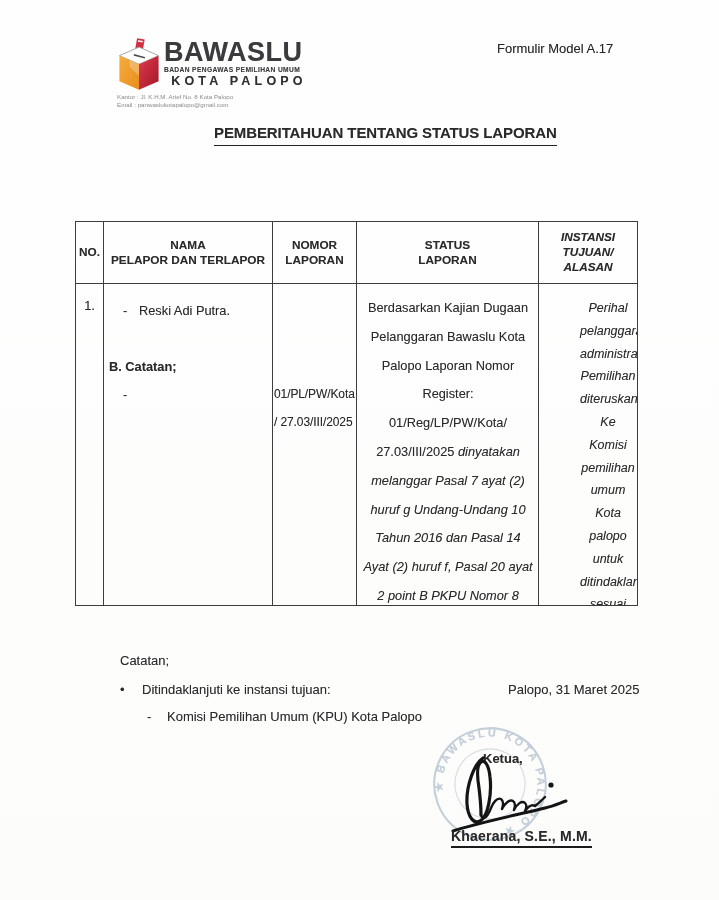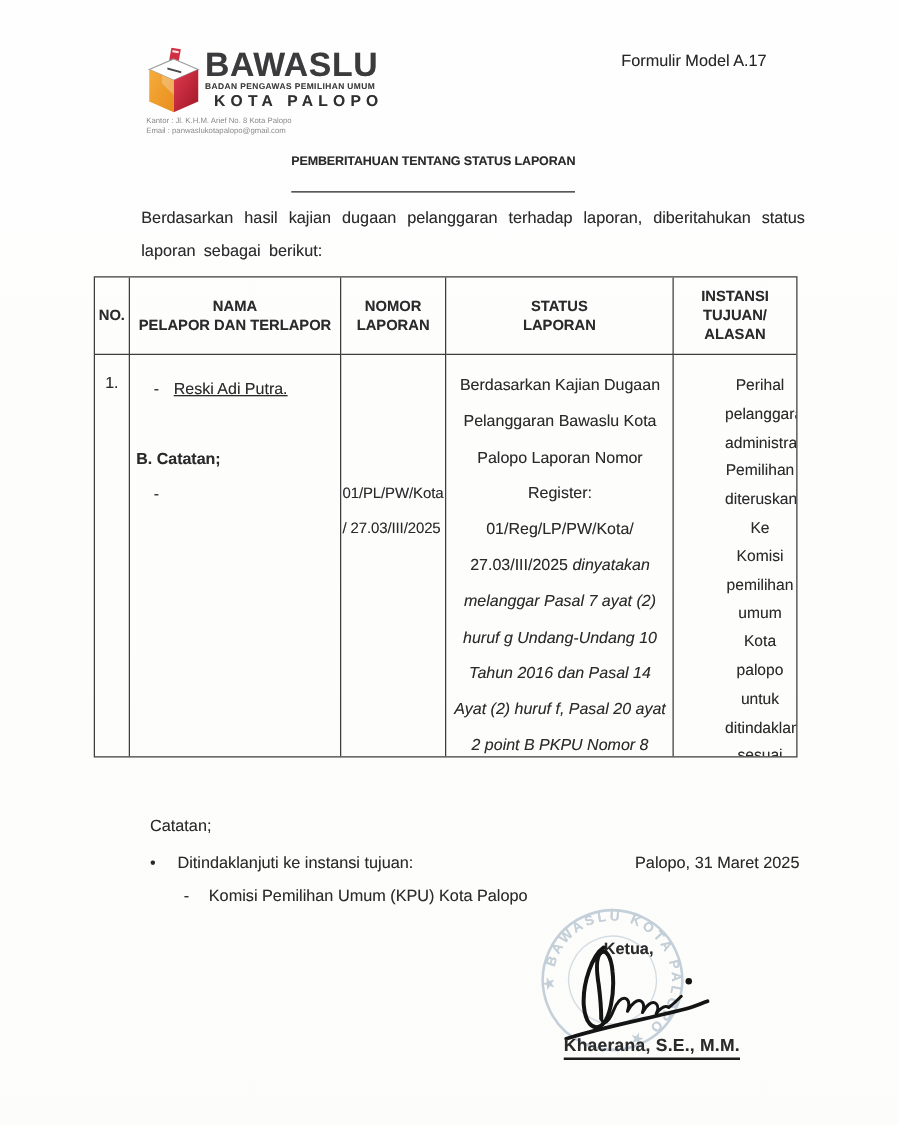--- a/index.html
+++ b/index.html
@@ -18,51 +18,51 @@
   .logo-svg{position:absolute;left:116px;top:38px;}
   .logo-text{position:absolute;left:164px;top:39px;width:150px;}
   .org-name{font-size:27px;font-weight:bold;letter-spacing:.5px;color:#3b3b3d;line-height:26px;}
   .org-sub{font-size:6.7px;font-weight:bold;letter-spacing:.35px;color:#3d3d3f;margin-top:1px;white-space:nowrap;}
   .org-region{font-size:12.5px;font-weight:bold;letter-spacing:4.2px;color:#2f2f31;margin-top:1px;white-space:nowrap;text-align:center;}
   .address{position:absolute;left:117px;top:93px;color:#8a8a8a;font-size:6.2px;line-height:8px;filter:blur(.3px);text-shadow:none;}
   .form-label{position:absolute;left:497px;top:41px;font-size:13px;color:#262626;}
   
   .doc-title{
     position:absolute;left:214px;top:124px;
-    font-size:10px;font-weight:bold;letter-spacing:-.1px;
-    border-bottom:1.6px solid #222;padding-bottom:18px;white-space:nowrap;margin-left:19px;
+    font-size:15px;font-weight:bold;letter-spacing:-.1px;
+    border-bottom:1.6px solid #222;padding-bottom:4px;white-space:nowrap;
   }
   .intro{
     position:absolute;left:113px;top:160px;width:531px;
     font-size:13px;line-height:27px;text-align:justify;word-spacing:3px;
   }
   
   .tbl{
     position:absolute;left:75px;top:221px;width:561px;
     display:grid;
     grid-template-columns:28px 169px 84px 182px 98px;
     grid-template-rows:62px 321px;
     border:1.2px solid #3d3d3d;
     box-sizing:content-box;
   }
   .c{border-right:1.1px solid #3d3d3d;box-sizing:border-box;overflow:hidden;}
-  .c.last{border-right:none;}
+  .c.last{border-right:none;font-style:italic;}
   .th{
     border-bottom:1.2px solid #3d3d3d;
     display:flex;flex-direction:column;justify-content:center;align-items:center;
     font-weight:bold;font-size:11.8px;line-height:15px;text-align:center;
   }
   .td{font-size:12.8px;}
   .td-no{text-align:center;padding-top:14px;}
   .td-nama{padding:13px 3px 0 5px;line-height:28px;}
   .bold-line{font-weight:bold;}
   .bold-line.gap{margin-top:28px;}
   .dash-row{display:flex;margin-left:14px;}
   .dash-row .dash{width:16px;flex:0 0 16px;}
-  .dash-row .nm{flex:1;text-decoration:underline;}
+  .dash-row .nm{flex:1;}
   .td-nomor{padding:96px 16px 0 1px;font-size:12px;line-height:28px;letter-spacing:-.1px;}
   .td-nomor div{white-space:nowrap;}
   .td-status{padding:10px 5px 0 6px;text-align:center;line-height:28.8px;font-size:12.8px;}
   .td-status .it{font-style:italic;}
   .td-instansi{padding:13px 1px 0 1px;text-align:center;line-height:22.8px;font-size:12.5px;margin-left:40px;}
   
   .notes{position:absolute;left:120px;top:617px;font-size:13px;margin-top:36px;}
   .notes .n-label{line-height:16px;}
   .n-bullet{display:flex;margin-top:13px;}
   .n-bullet .glyph{width:22px;flex:0 0 22px;}
@@ -110,21 +110,20 @@
     <div class="org-sub">BADAN PENGAWAS PEMILIHAN UMUM</div>
     <div class="org-region">KOTA PALOPO</div>
   </div>
   <div class="address">
     <div>Kantor : Jl. K.H.M. Arief No. 8 Kota Palopo</div>
     <div>Email : panwaslukotapalopo@gmail.com</div>
   </div>
   <div class="form-label">Formulir Model A.17</div>
 
   <div class="doc-title">PEMBERITAHUAN TENTANG STATUS LAPORAN</div>
-  <p class="intro" style="margin:0;">Berdasarkan hasil kajian dugaan pelanggaran terhadap laporan, diberitahukan status laporan sebagai berikut:</p>
 
   <div class="tbl">
     <div class="c th">
       <span>NO.</span>
     </div>
     <div class="c th">
       <span>NAMA</span>
       <span>PELAPOR DAN TERLAPOR</span>
     </div>
     <div class="c th">

